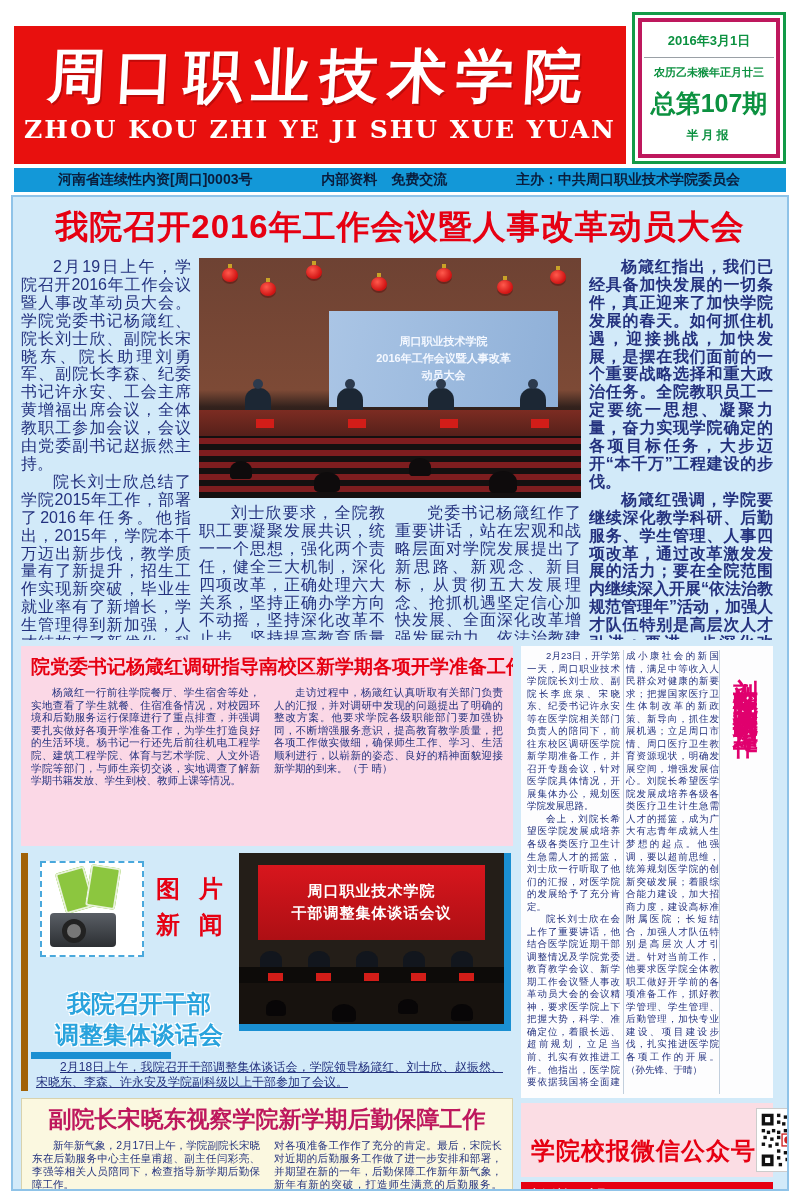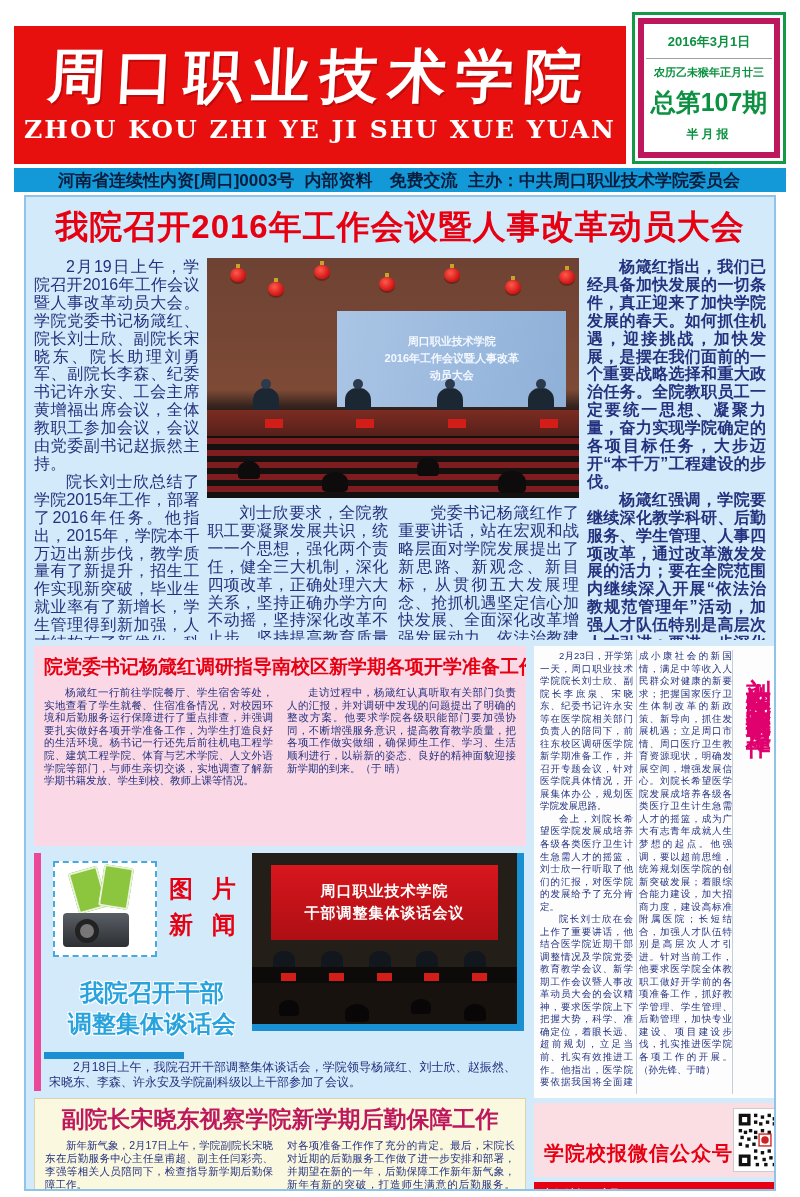--- a/index.html
+++ b/index.html
@@ -5,32 +5,32 @@
   * { margin:0; padding:0; box-sizing:border-box; }
   body { background:#ffffff; font-family:"Liberation Sans","DejaVu Sans",sans-serif; }
   .page { position:relative; width:800px; height:1197px; background:#fff; overflow:hidden; }
 
   
   .header-row { display:flex; margin:12px 14px 0; height:152px; }
   .masthead { flex:1; background:#e8100e; margin-top:14px; color:#fff; display:flex; flex-direction:column; justify-content:center; align-items:center; }
   .masthead-cn { font-size:58px; font-weight:900; letter-spacing:10px; line-height:1.05; text-shadow:2px 2px 0 rgba(120,0,0,.35); transform:skewX(-3deg); }
   .masthead-py { font-family:"DejaVu Serif","Liberation Serif",serif; font-size:25px; font-weight:700; letter-spacing:2px; margin-top:8px; }
   .issue-box { width:154px; border:3px solid #129a47; margin-left:6px; background:#fff; padding:3px; }
-  .issue-inner { border:6px solid #be185d; height:100%; display:flex; flex-direction:column; align-items:center; justify-content:space-around; color:#0c9140; padding:6px 2px; }
+  .issue-inner { border:4px solid #be185d; height:100%; display:flex; flex-direction:column; align-items:center; justify-content:space-around; color:#0c9140; padding:6px 2px; }
   .issue-date { font-size:13px; font-weight:700; }
   .issue-div { width:100%; height:1px; background:#9aa0a6; }
   .issue-lunar { font-size:11px; font-weight:700; letter-spacing:0; }
   .issue-no { font-size:25px; font-weight:700; }
   .issue-freq { font-size:12px; font-weight:700; letter-spacing:3px; }
 
   .info-bar { margin:4px 14px 0; height:24px; background:#1398d8; display:flex; align-items:center; justify-content:space-between; padding:0 46px 0 44px; }
-  .info-bar span { font-size:17px; font-weight:700; color:#0a1d3c; white-space:nowrap; }
-
-  
-  .content { margin:3px 24px 0; height:996px; border:2px solid #8fc3e8; background:#d2eaf9; padding:4px 8px; overflow:hidden; }
+  .info-bar span { font-size:14px; font-weight:700; color:#0a1d3c; white-space:nowrap; }
+
+  
+  .content { margin:3px 11px 0; height:996px; border:2px solid #8fc3e8; background:#d2eaf9; padding:4px 8px; overflow:hidden; }
 
   
   .a1-title { color:#e60012; font-size:33px; font-weight:900; text-align:center; letter-spacing:1px; margin:4px 0 8px; white-space:nowrap; }
   .a1-grid { display:flex; gap:8px; height:382px; overflow:hidden; }
   .a1-col { overflow:hidden; }
   .a1-c1 { width:170px; }
   .a1-c2 { width:382px; display:flex; flex-direction:column; }
   .a1-c3 { width:184px;font-weight:bold; }
   .body-txt p { color:#23317e; font-size:16px; line-height:1.12; text-align:justify; text-indent:2em; }
   .a1-under { display:flex; gap:10px; margin-top:6px; flex:1; overflow:hidden; }
@@ -53,56 +53,56 @@
   .left-stack { width:492px; display:flex; flex-direction:column; gap:7px; }
   .right-stack { width:252px; display:flex; flex-direction:column; gap:5px; }
 
   
   .pink-box { background:#fbd8e6; height:200px; padding:8px 10px 6px; overflow:hidden; }
   .pink-title { color:#e60012; font-size:19px; font-weight:900; text-align:center; white-space:nowrap; margin-bottom:6px; }
   .pink-cols { column-count:2; column-gap:14px; }
   .pink-cols p { color:#23317e; font-size:10.5px; line-height:1.2; text-align:justify; text-indent:2em; }
 
   
-  .pn-box { position:relative; height:238px; border-left:7px solid #ec4899; overflow:hidden; }
+  .pn-box { position:relative; height:238px; border-left:7px solid #a16207; overflow:hidden; }
   .pn-box::after { content:""; position:absolute; left:3px; bottom:32px; width:140px; height:7px; background:#1a8fd2; }
   .cam-box { position:absolute; left:12px; top:8px; width:104px; height:96px; background:#fff; border:2px dashed #49a8dc; }
   .cam-card { position:absolute; width:30px; height:42px; background:#8cc63f; border-radius:3px; box-shadow:0 0 0 2px #e9f2dc inset; }
   .card-a { left:18px; top:6px; transform:rotate(-16deg); }
   .card-b { left:46px; top:3px; transform:rotate(9deg); }
   .cam-body { position:absolute; left:8px; bottom:8px; width:66px; height:34px; background:linear-gradient(#5a5f66,#2c2f33); border-radius:4px; }
   .cam-lens { position:absolute; left:20px; bottom:12px; width:24px; height:24px; background:#777; border:5px solid #222; border-radius:50%; }
   .pn-label { position:absolute; left:128px; top:18px; color:#e60012; font-size:24px; font-weight:900; letter-spacing:6px; line-height:1.5; }
-  .pn-title { position:absolute; left:6px; top:124px; width:210px; text-align:center; color:#29a3dd; font-weight:900; font-size:24px; line-height:1.3; text-shadow:1px 1px 0 #fff,-1px -1px 0 #fff,1px -1px 0 #fff,-1px 1px 0 #fff; }
+  .pn-title { position:absolute; left:6px; top:135px; width:210px; text-align:center; color:#29a3dd; font-weight:900; font-size:24px; line-height:1.3; text-shadow:1px 1px 0 #fff,-1px -1px 0 #fff,1px -1px 0 #fff,-1px 1px 0 #fff; }
   .photo2 { position:absolute; right:2px; top:0; width:272px; height:178px; background:#241e18; border-right:7px solid #1a8fd2; border-bottom:7px solid #1a8fd2; overflow:hidden; }
   .led { position:absolute; left:7%; top:7%; width:86%; height:44%; background:linear-gradient(#d8161d,#ad0f14); color:#fff; font-weight:900; font-size:15px; text-align:center; display:flex; flex-direction:column; justify-content:center; gap:3px; letter-spacing:1px; }
   .p2-table { position:absolute; bottom:24%; left:0; right:0; height:16px; background:#0d0b09; }
   .p2-person { position:absolute; bottom:calc(24% + 12px); width:22px; height:20px; background:#12161d; border-radius:45% 45% 0 0; }
   .p2-card { position:absolute; bottom:calc(24% + 2px); width:15px; height:8px; background:#d21d18; }
   .p2-aud { position:absolute; bottom:0; left:0; right:0; height:24%; background:#17120e; }
   .p2-aud span { position:absolute; background:#080607; border-radius:50% 50% 20% 20%; }
   .pn-caption { position:absolute; left:8px; right:10px; bottom:0; }
-  .pn-caption p { color:#23317e; font-size:12px; line-height:1.3; text-indent:2em; text-align:justify; }
+  .pn-caption p { color:#23317e; font-size:12px; line-height:1.3; text-indent:2em; text-align:justify;text-decoration:underline; }
 
   
   .yellow-box { background:#fbf8e0; border:1px solid #d8d2ae; height:110px; padding:5px 10px; overflow:hidden; }
   .yellow-title { color:#be185d; font-size:23px; font-weight:900; text-align:center; white-space:nowrap; margin-bottom:4px; }
   .yellow-cols { column-count:2; column-gap:14px; }
   .yellow-cols p { color:#23317e; font-size:10.5px; line-height:1.25; text-align:justify; text-indent:2em; }
 
   
   .med-box { background:#fdfdfe; height:452px; display:flex; padding:4px 2px 4px 6px; overflow:hidden; }
   .med-text { width:192px; column-count:2; column-gap:6px; column-rule:1px solid #c2cfdd; overflow:hidden; }
   .med-text p { color:#23317e; font-size:9.5px; line-height:1.32; text-align:justify; text-indent:2em; }
   .med-vtitle { width:52px; border-left:1px solid #c2cfdd; display:flex; align-items:flex-start; justify-content:center; padding-top:8px; }
   .med-vtitle span { writing-mode:vertical-rl; text-orientation:upright; color:#e0006e; font-size:25px; font-weight:900; letter-spacing:4px; line-height:1; }
 
   
   .wechat-box { background:#fbdde4; height:74px; display:flex; align-items:center; justify-content:space-between; padding:4px 6px 4px 10px; }
-  .wechat-label { color:#e60012; font-size:20px; font-weight:900; letter-spacing:1px; align-self:flex-end; margin-bottom:6px; white-space:nowrap; }
+  .wechat-label { color:#e60012; font-size:24px; font-weight:900; letter-spacing:1px; align-self:flex-end; margin-bottom:6px; white-space:nowrap; }
   .qr { width:64px; height:64px; background:#fff; border:1px solid #ccc; padding:3px; }
   .footer-bar { background:#e60012; height:24px; display:flex; align-items:center; gap:10px; padding:0 8px; }
   .footer-bar span { color:#fff; font-size:11.5px; font-weight:700; white-space:nowrap; }
 </style>
 </head>
 <body>
 
 <div class="page">
 
   <div class="header-row">

